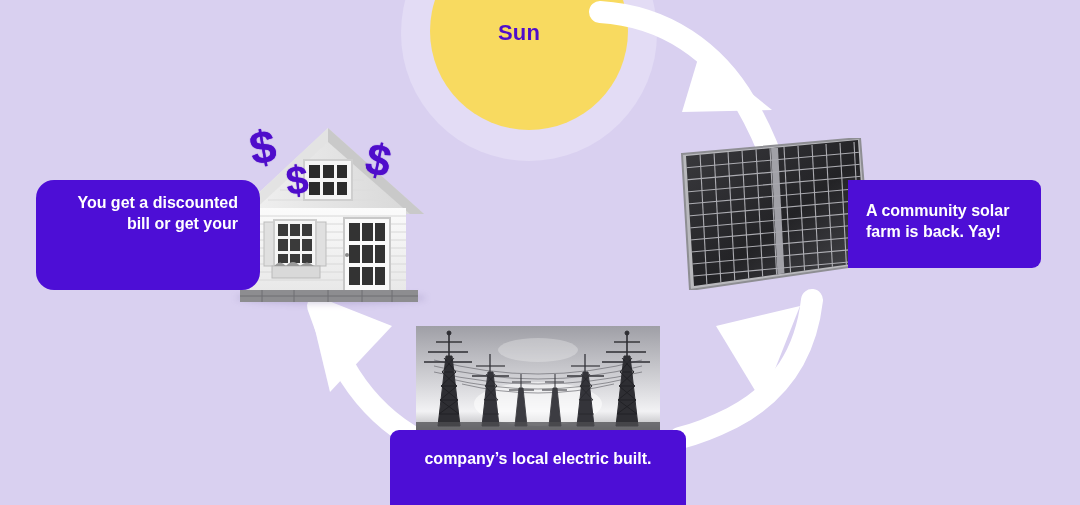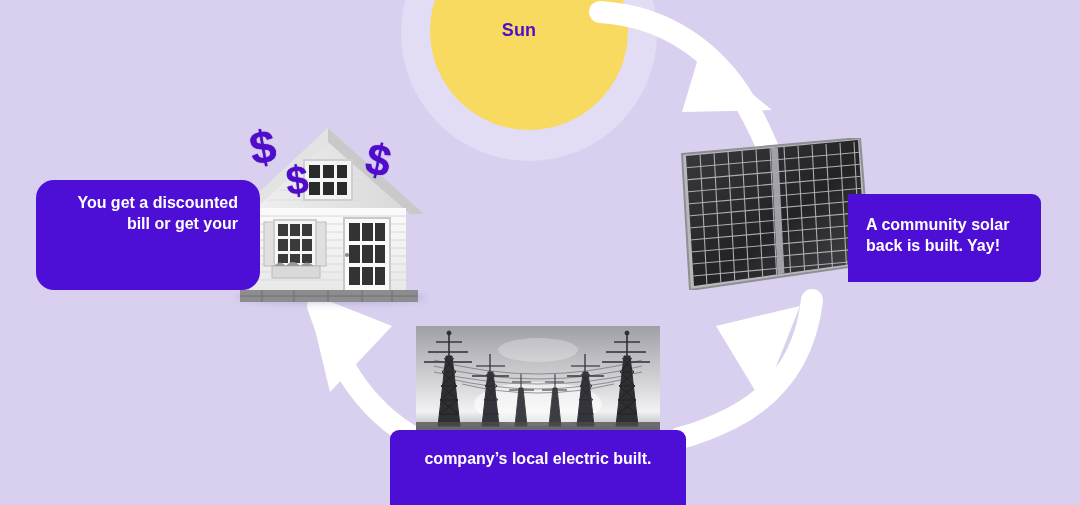--- a/index.html
+++ b/index.html
@@ -16,21 +16,21 @@
   .sun-halo{
     position:absolute;left:401px;top:-95px;width:256px;height:256px;
     border-radius:50%;background:#e3dcf5;
   }
   .sun-disc{
     position:absolute;left:430px;top:-68px;width:198px;height:198px;
     border-radius:50%;background:#f8da60;
   }
   .sun-label{
     position:absolute;left:430px;top:20px;width:178px;
-    text-align:center;color:#4f0dcb;font-size:18px;font-weight:bold;
+    text-align:center;color:#4f0dcb;font-size:22px;font-weight:bold;
     letter-spacing:.2px;
   }
 
   
   .arrows{position:absolute;left:0;top:0;width:1080px;height:505px;}
 
   
   .house{position:absolute;left:232px;top:122px;width:200px;height:180px;}
   .house-shadow{
     position:absolute;left:236px;top:292px;width:190px;height:12px;
@@ -61,21 +61,21 @@
     position:absolute;background:#4d0ed6;color:#ffffff;
     font-size:16px;font-weight:bold;line-height:1.32;
     box-sizing:border-box;
   }
   .box-left{
     left:36px;top:180px;width:224px;height:110px;
     border-radius:18px;padding:12px 22px 20px 16px;text-align:right;
   }
   .box-right{
     left:848px;top:180px;width:193px;height:88px;
-    border-radius:0 9px 9px 0;padding:20px 16px 20px 18px;text-align:left;margin-top:14px;
+    border-radius:0 9px 9px 0;padding:20px 16px 20px 18px;text-align:left;
   }
   .box-bottom{
     left:390px;top:430px;width:296px;height:80px;
     border-radius:9px 9px 0 0;padding:18px 16px 0 16px;text-align:center;
   }
   .box p{margin:0;}
 </style>
 </head>
 <body>
 
@@ -369,20 +369,20 @@
     </svg>
   </div>
 
   <div class="box box-left">
     <p>You get a discounted</p>
     <p>bill or get your</p>
   </div>
 
   <div class="box box-right">
     <p>A community solar</p>
-    <p>back is built. Yay!</p>
+    <p>farm is back. Yay!</p>
   </div>
 
   <div class="box box-bottom">
     <p>company’s local electric built.</p>
   </div>
 
 </div>
 
 </body></html>

